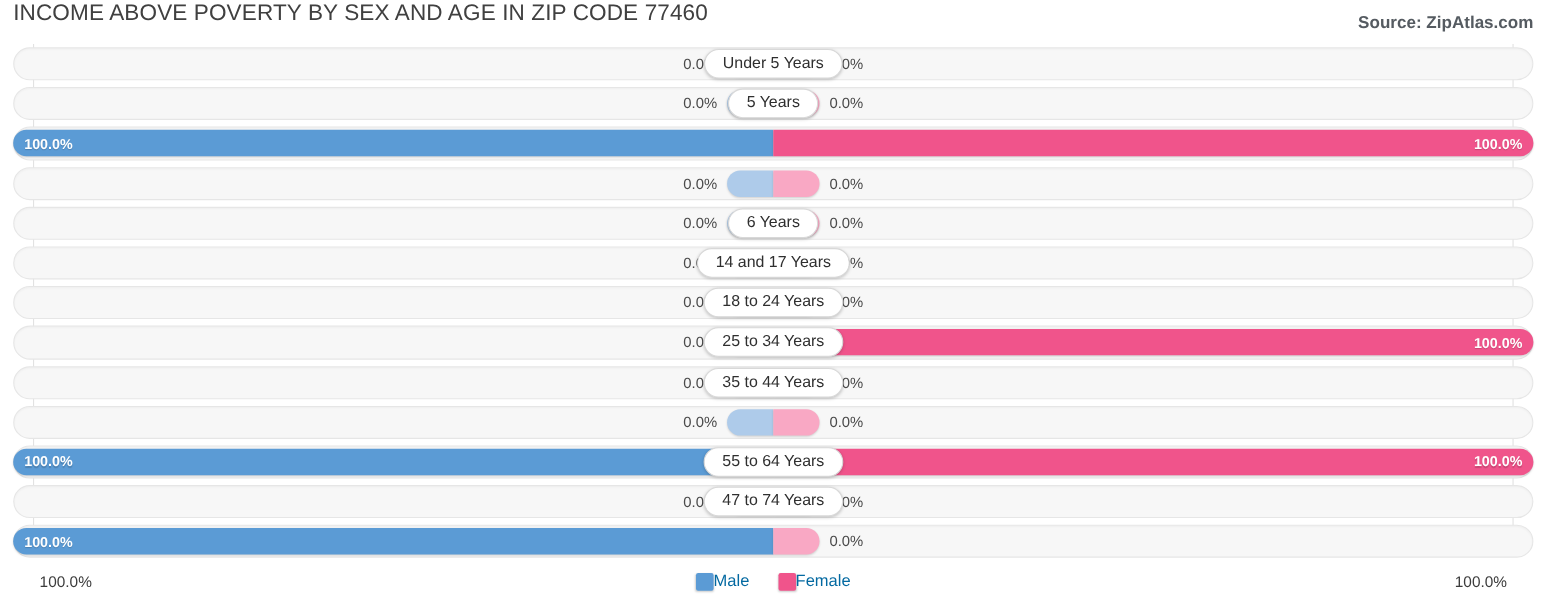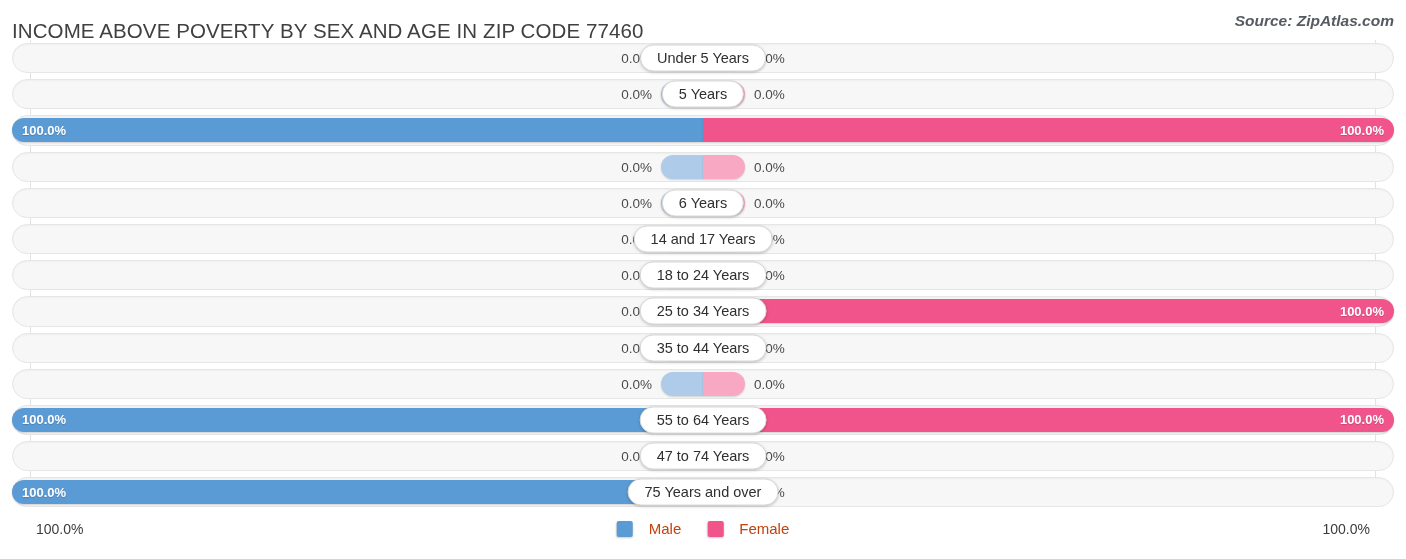--- a/index.html
+++ b/index.html
@@ -17,32 +17,31 @@
   }
 
   
   #header {
     position: relative;
     height: 40px;
     padding: 0 14px;
   }
   #chart-title {
     position: absolute;
-    left: 12px; top: 19px;
+    left: 12px; top: 0;
     font-size: 20.5px;
     font-weight: 400;
     letter-spacing: .1px;
     color: #404040;
     white-space: nowrap;
   }
   #source-note {
     position: absolute;
     right: 12px; top: 12px;
     font-size: 15.5px;
-    font-style: italic;
     font-weight: 600;
     color: #555b61;
     white-space: nowrap;
   }
 
   
   #plot {
     position: relative;
     margin: 0 12px;
     height: 472px;
@@ -175,23 +174,23 @@
     left: 50%;
     top: 8px;
     transform: translateX(-50%);
     display: flex;
     align-items: center;
     gap: 26px;
   }
   .legend-item {
     display: flex;
     align-items: center;
-    gap: 16px;
+    gap: 0;
     font-size: 15px;
-    color: #c2410c;
+    color: #0369a1;
   }
   .swatch {
     width: 16px; height: 16px;
     border-radius: 2px;
     display: inline-block;
     box-shadow: 0 1px 2px rgba(0,0,0,.2);
   }
   .swatch.male   { background: #5b9bd5; }
   .swatch.female { background: #f0548b; }
 </style>
@@ -403,21 +402,20 @@
             <div class="bar male" style="width: 100%;">
               <span class="val-in">100.0%</span>
             </div>
           </div>
           <div class="half right">
             <div class="bar female zero" style="width: 42px;">
               <span class="val-out right">0.0%</span>
             </div>
           </div>
         </div>
-        <div class="pill">75 Years and over</div>
       </div>
     </div>
 </div>
 
 <div id="footer">
   <div id="axis-min">100.0%</div>
   <div id="legend">
     <div class="legend-item">
       <span class="swatch male"></span>
       <span>Male</span>

